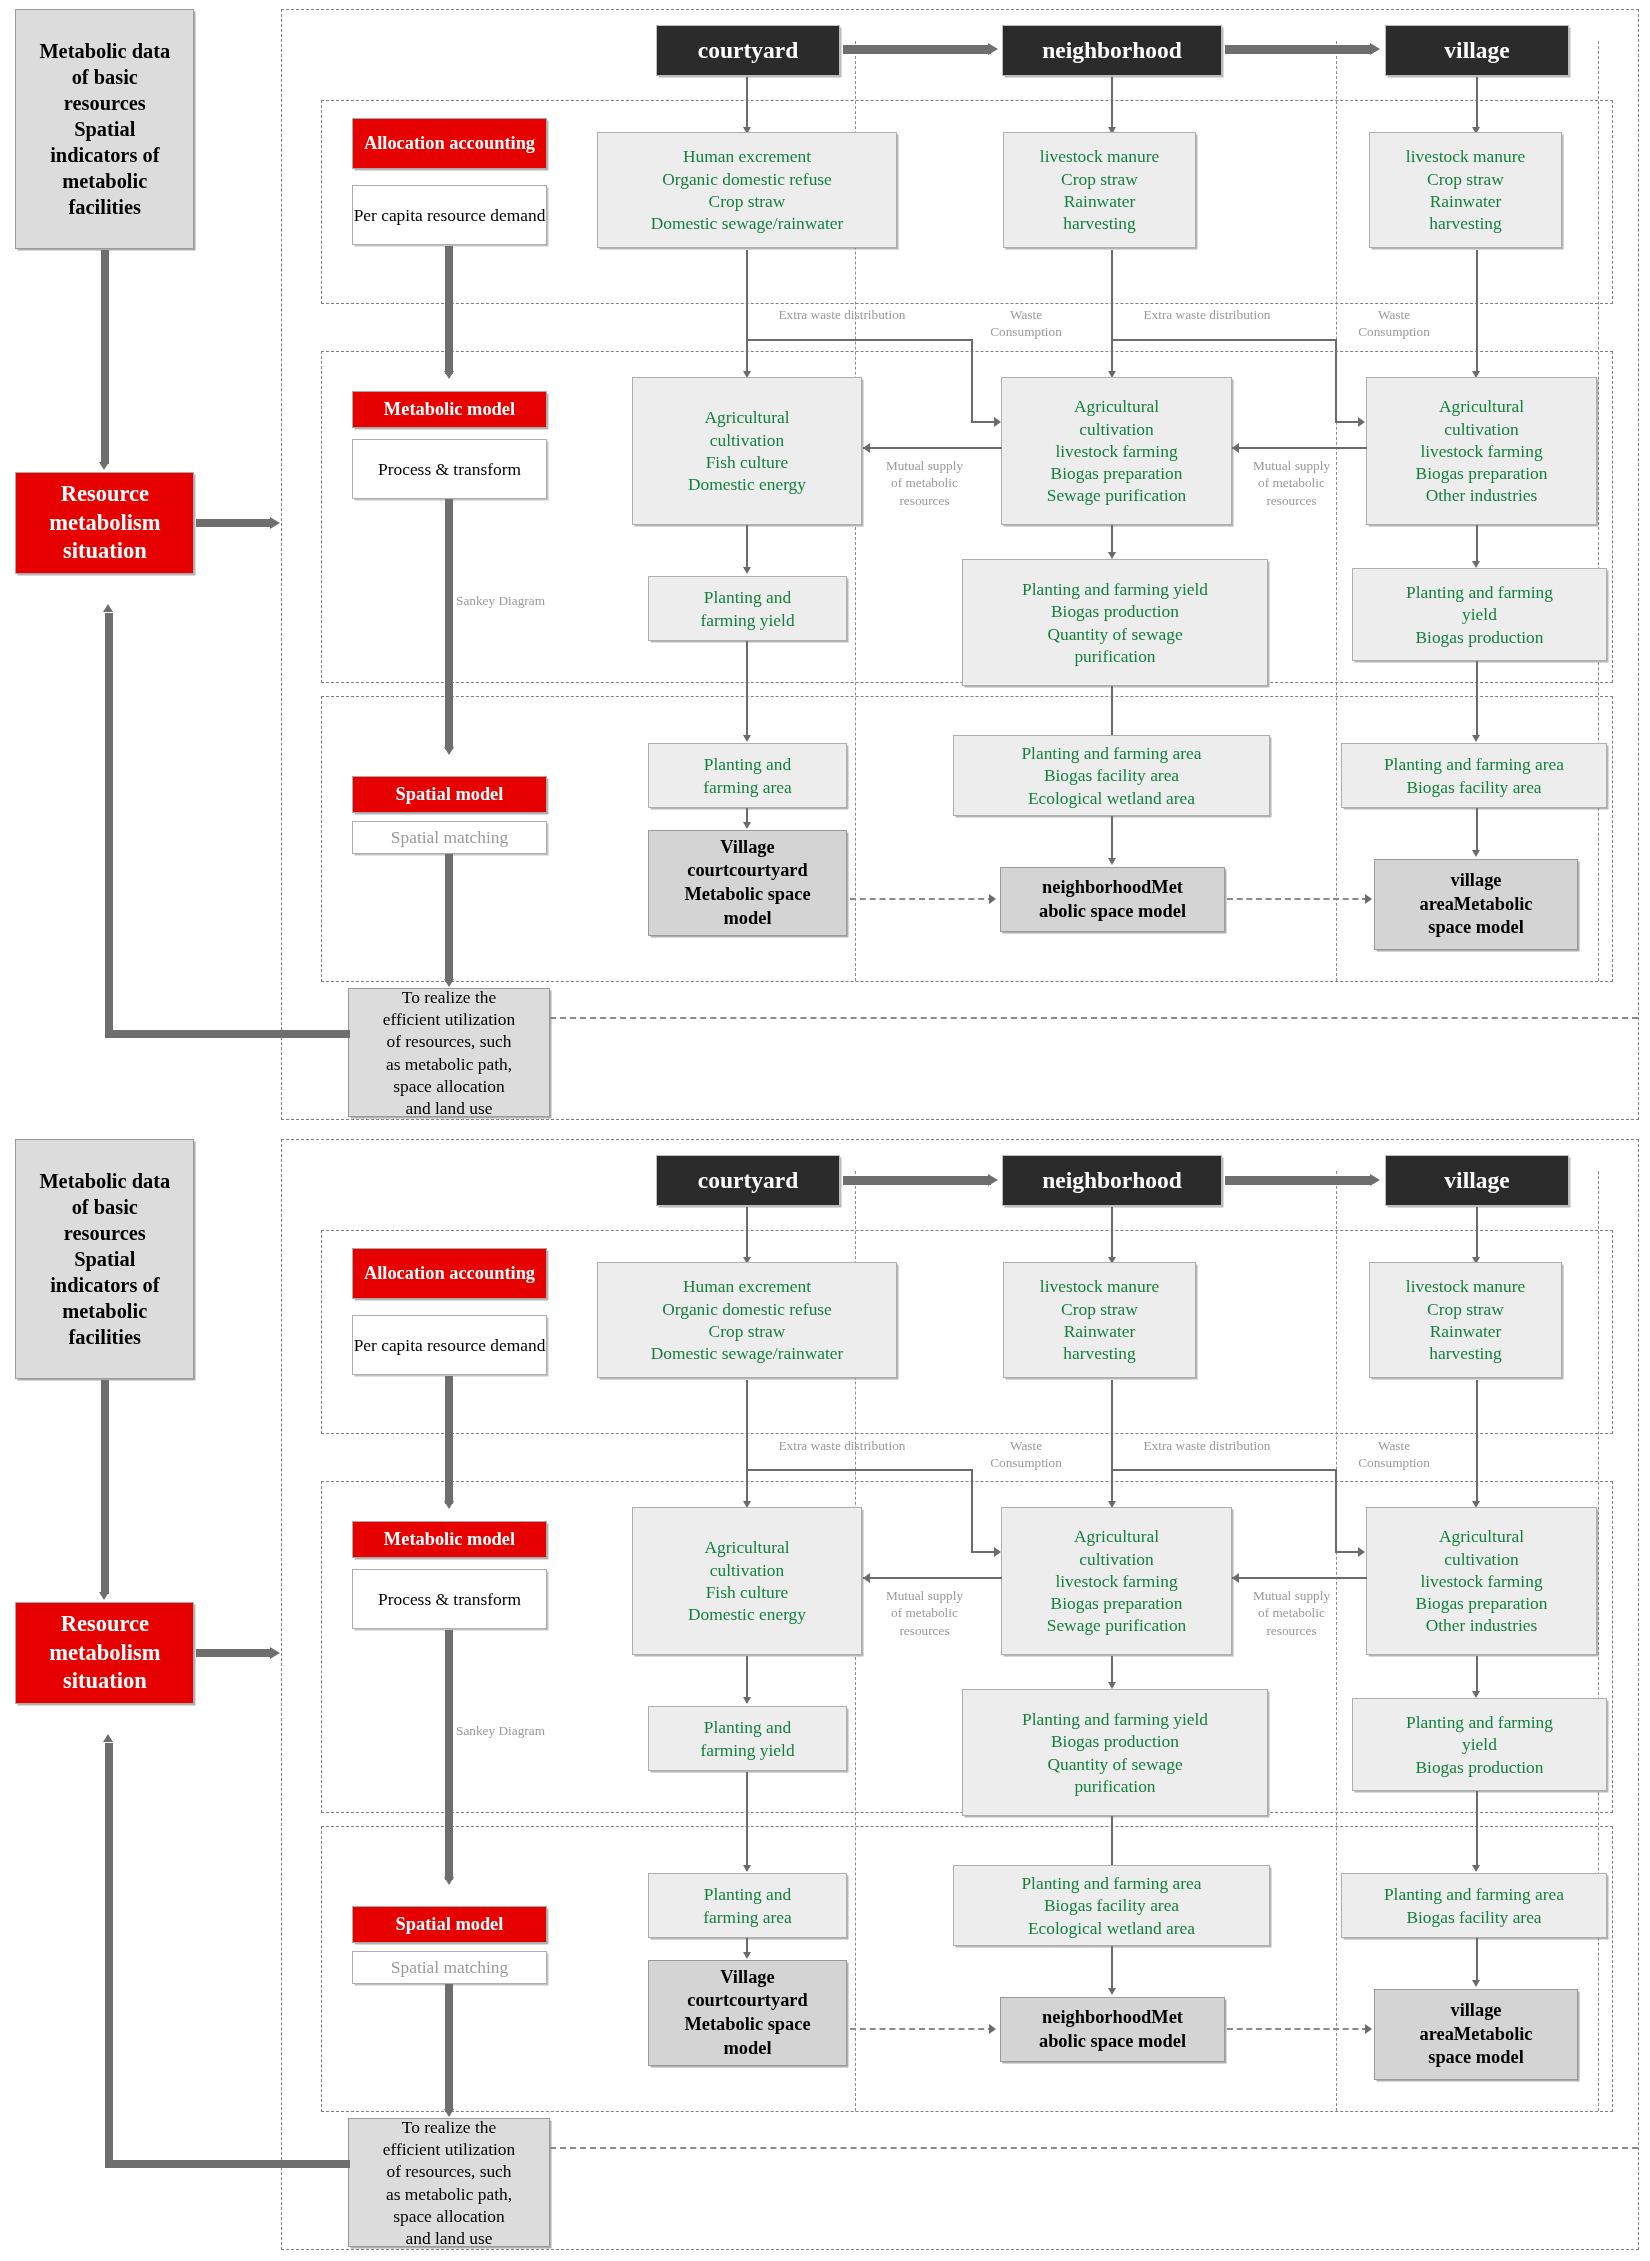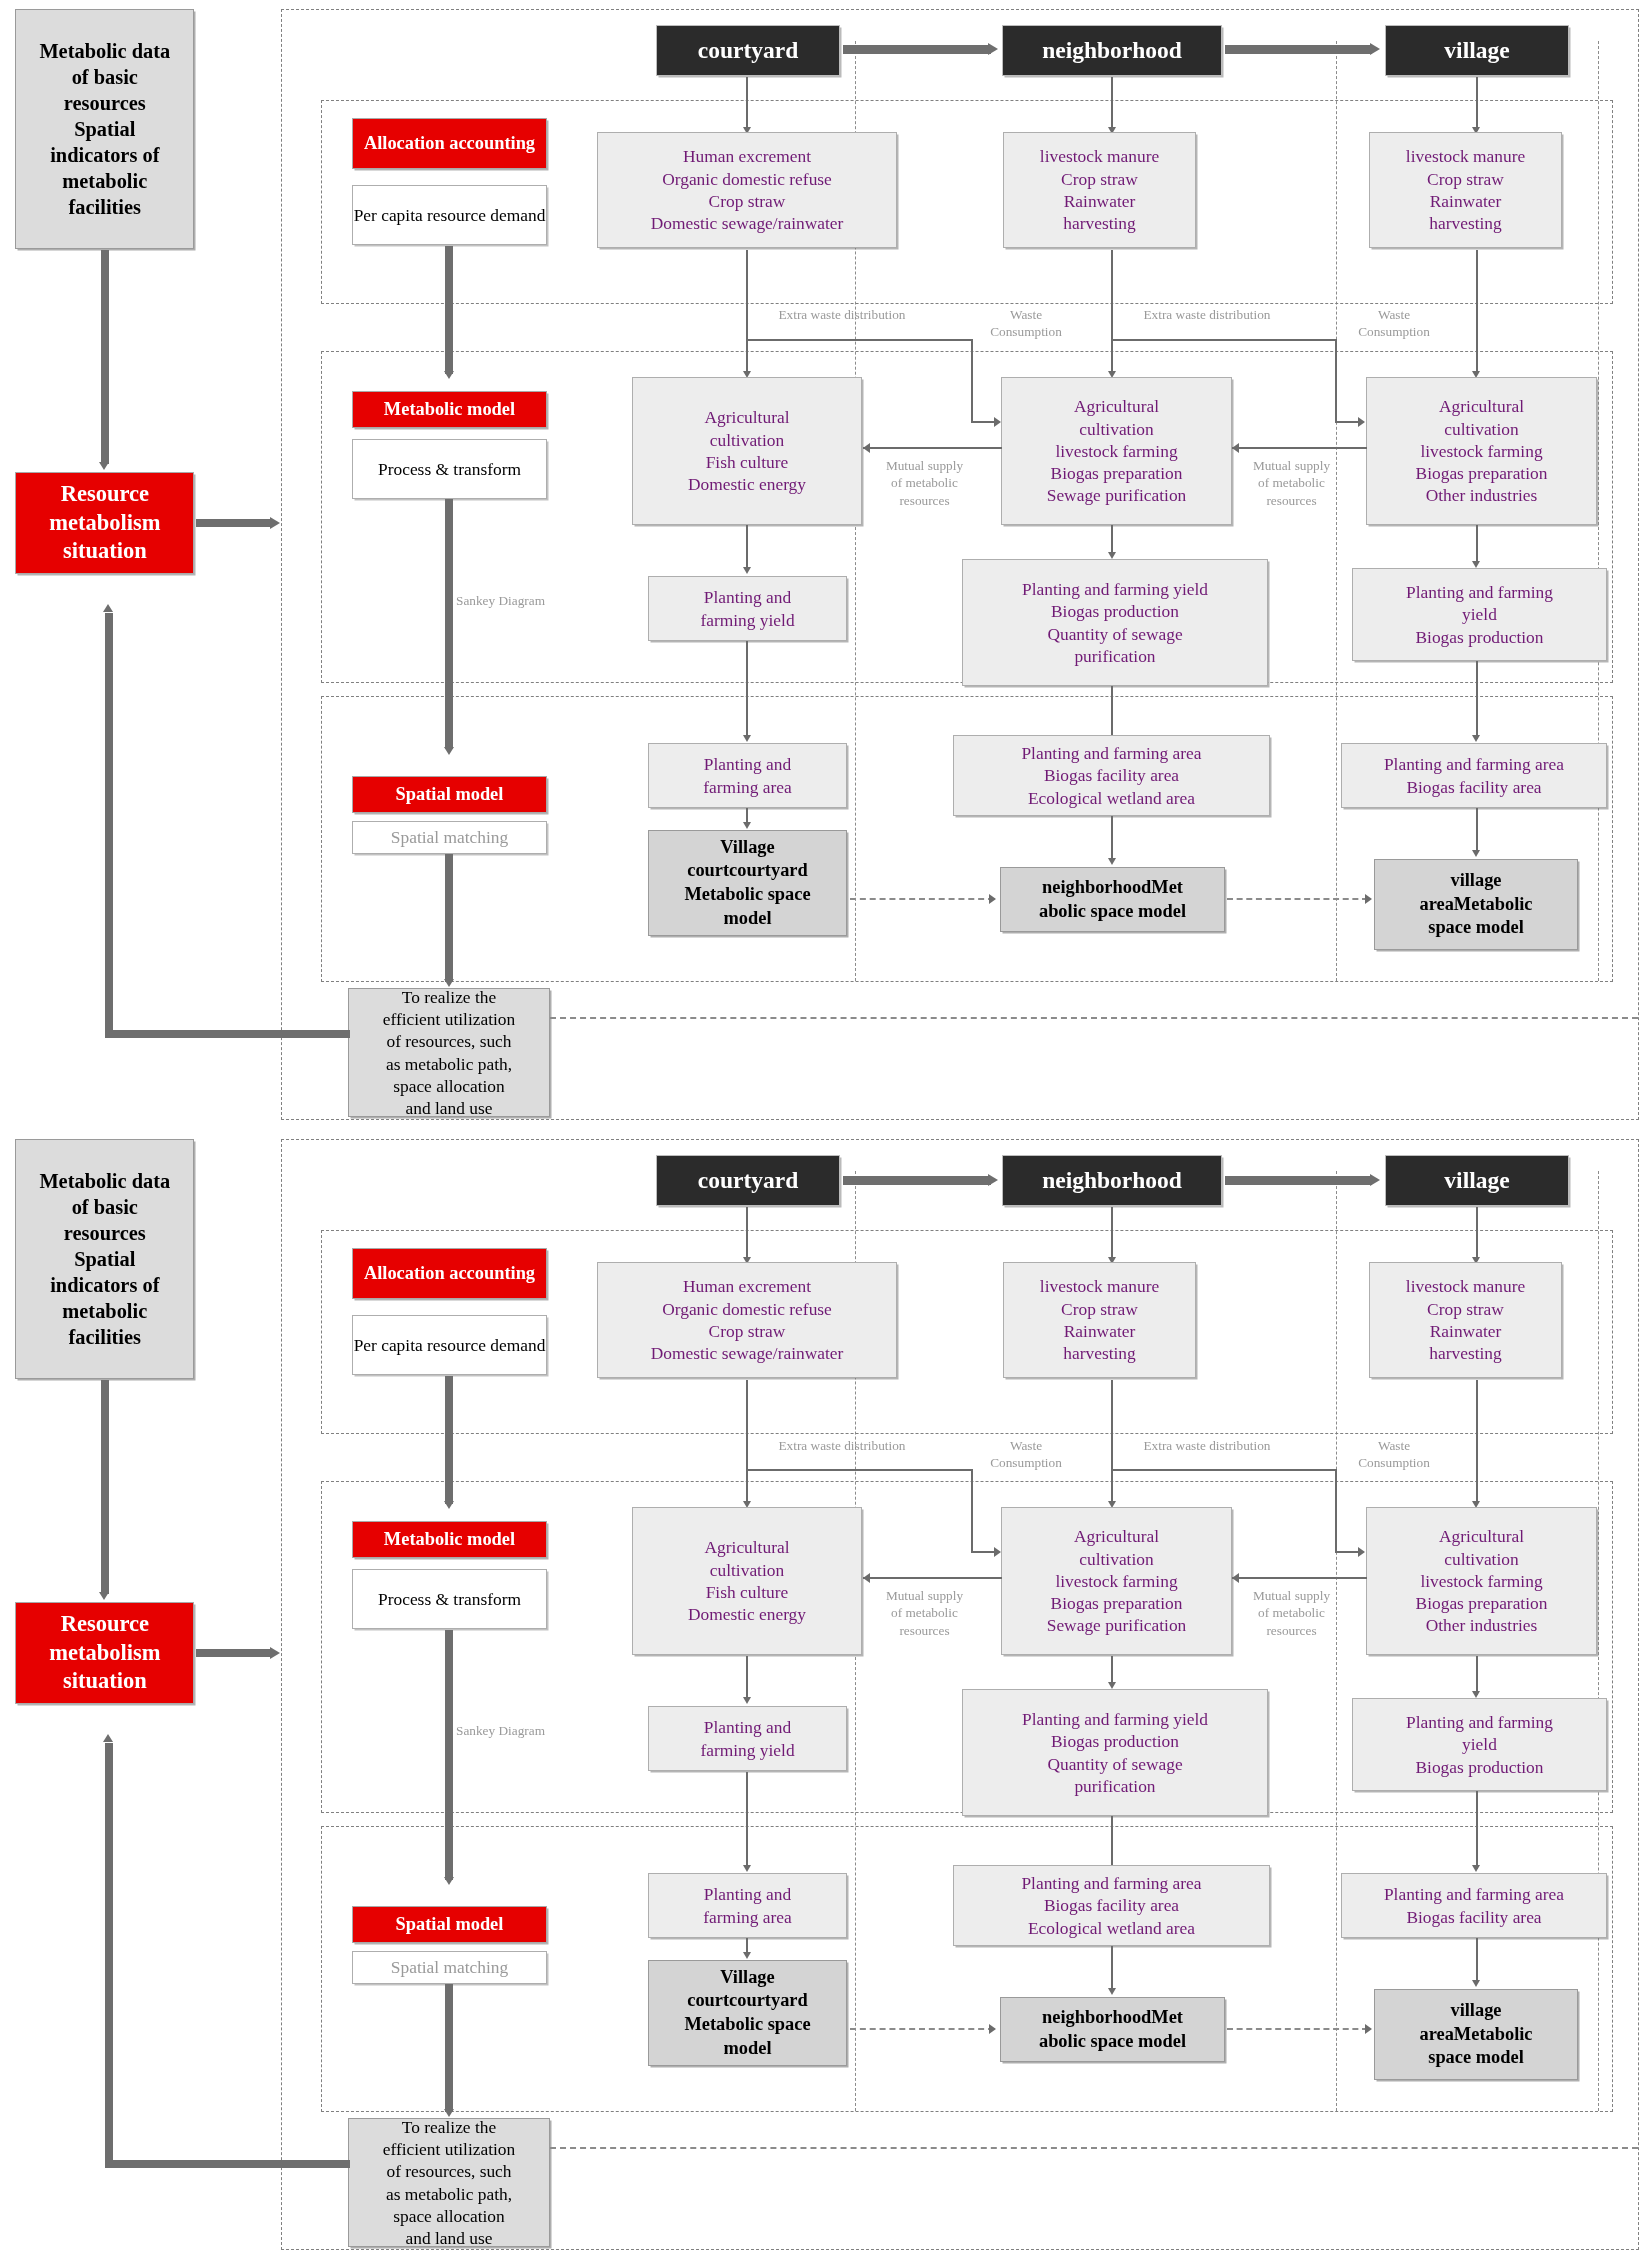--- a/index.html
+++ b/index.html
@@ -3,21 +3,21 @@
 <meta charset="utf-8">
 <style>
   html,body{margin:0;padding:0;background:#ffffff;}
   body{font-family:"Liberation Serif", serif;}
   #page{position:relative;width:1650px;height:2261px;background:#fff;overflow:hidden;}
 
   
   .box{position:absolute;box-sizing:border-box;display:flex;align-items:center;
        justify-content:center;text-align:center;line-height:1.28;}
   .bx-grey{background:#ededed;border:1.5px solid #aeaeae;
-           box-shadow:2px 2px 0 -0.5px rgba(120,120,120,.55);color:#701a75;}
+           box-shadow:2px 2px 0 -0.5px rgba(120,120,120,.55);color:#15803d;}
   .bx-white{background:#ffffff;border:1.5px solid #aeaeae;
             box-shadow:2px 2px 0 -0.5px rgba(120,120,120,.45);color:#000;}
   .bx-dark{background:#2b2b2b;border:1.5px solid #bdbdbd;color:#ffffff;font-weight:bold;
            box-shadow:2px 2px 0 -0.5px rgba(140,140,140,.6);}
   .bx-red{background:#e60000;border:1.5px solid #a9a9a9;color:#ffffff;font-weight:bold;
           box-shadow:2px 2px 0 -0.5px rgba(130,130,130,.6);}
   .bx-midgrey{background:#d4d4d4;border:1.5px solid #9a9a9a;color:#000;font-weight:bold;
               box-shadow:2px 2px 0 -0.5px rgba(120,120,120,.6);}
   .bx-lgrey{background:#dcdcdc;border:1.5px solid #9a9a9a;color:#000;
             box-shadow:2px 2px 0 -0.5px rgba(120,120,120,.6);}

